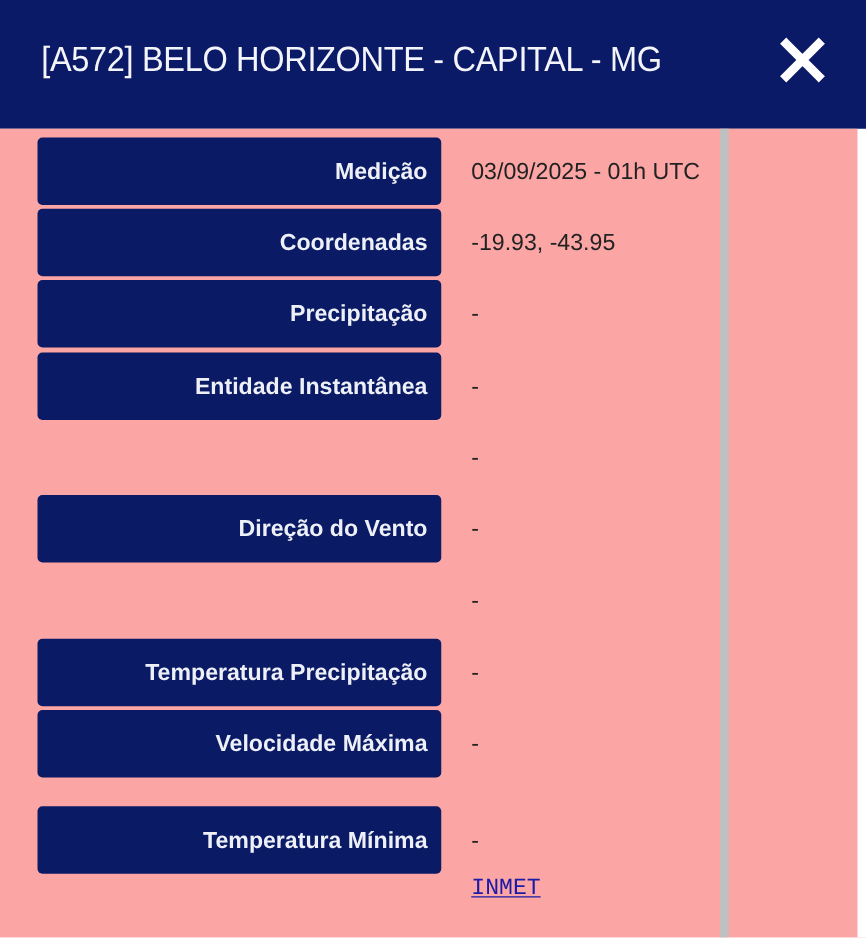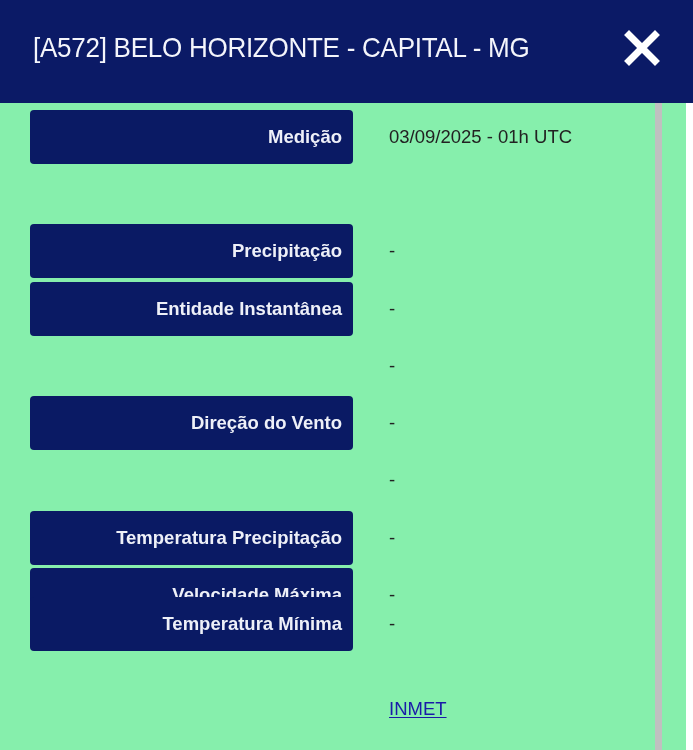--- a/index.html
+++ b/index.html
@@ -6,21 +6,21 @@
     margin: 0;
     padding: 0;
     width: 693px;
     height: 750px;
     overflow: hidden;
     background: #ffffff;
     font-family: "Liberation Sans", "DejaVu Sans", sans-serif;
   }
   .modal {
     position: relative;
-    width: 662px;
+    width: 583px;
     height: 750px;
     background: #fefefe;
   }
   .header {
     position: absolute;
     left: 0; top: 0;
     width: 693px;
     height: 103px;
     background: #0b1a66;
     color: #ffffff;
@@ -48,21 +48,21 @@
     cursor: pointer;
   }
   .close-btn svg { display: block; }
   .content {
     position: absolute;
     left: 0;
     top: 103px;
     width: 686px;
     height: 647px;
     overflow: hidden;
-    background: #86efac;
+    background: #fca5a5;
   }
   .scrollbar {
     position: absolute;
     right: 0;
     top: 103px;
     width: 7px;
     height: 647px;
     background: #c0c0c0;
   }
   .row {
@@ -90,45 +90,49 @@
   }
   .row-value {
     position: absolute;
     left: 347px;
     top: 0;
     height: 54px;
     line-height: 54px;
     font-size: 18.5px;
     color: #222222;
     white-space: nowrap;
-    margin-left: 12px;
   }
   .row-value a {
     color: #1a1aa8;
     text-decoration: underline;
     text-underline-offset: 2px;
+    font-family: Liberation Mono, monospace;
   }
 </style>
 </head>
 <body>
 
 <div class="modal">
   <div class="header">
     <div class="header-title">[A572] BELO HORIZONTE - CAPITAL - MG</div>
     <div class="close-btn">
       <svg width="40" height="40" viewBox="0 0 40 40">
         <path d="M7 7 L33 33 M33 7 L7 33" stroke="#ffffff" stroke-width="7" stroke-linecap="square"></path>
       </svg>
     </div>
   </div>
 
   <div class="content">
     <div class="row" style="top:7px">
       <div class="row-label">Medição</div>
       <div class="row-value">03/09/2025 - 01h UTC</div>
+    </div>
+    <div class="row" style="top:64px">
+      <div class="row-label">Coordenadas</div>
+      <div class="row-value">-19.93, -43.95</div>
     </div>
     <div class="row" style="top:121px">
       <div class="row-label">Precipitação</div>
       <div class="row-value">-</div>
     </div>
     <div class="row" style="top:179px">
       <div class="row-label">Entidade Instantânea</div>
       <div class="row-value">-</div>
     </div>
     <div class="row" style="top:236px">
@@ -142,21 +146,21 @@
       <div class="row-value">-</div>
     </div>
     <div class="row" style="top:408px">
       <div class="row-label">Temperatura Precipitação</div>
       <div class="row-value">-</div>
     </div>
     <div class="row" style="top:465px">
       <div class="row-label">Velocidade Máxima</div>
       <div class="row-value">-</div>
     </div>
-    <div class="row" style="top:494px">
+    <div class="row" style="top:542px">
       <div class="row-label">Temperatura Mínima</div>
       <div class="row-value">-</div>
     </div>
     <div class="row" style="top:579px">
       <div class="row-value">
         <a href="#">INMET</a>
       </div>
     </div>
   </div>
 

